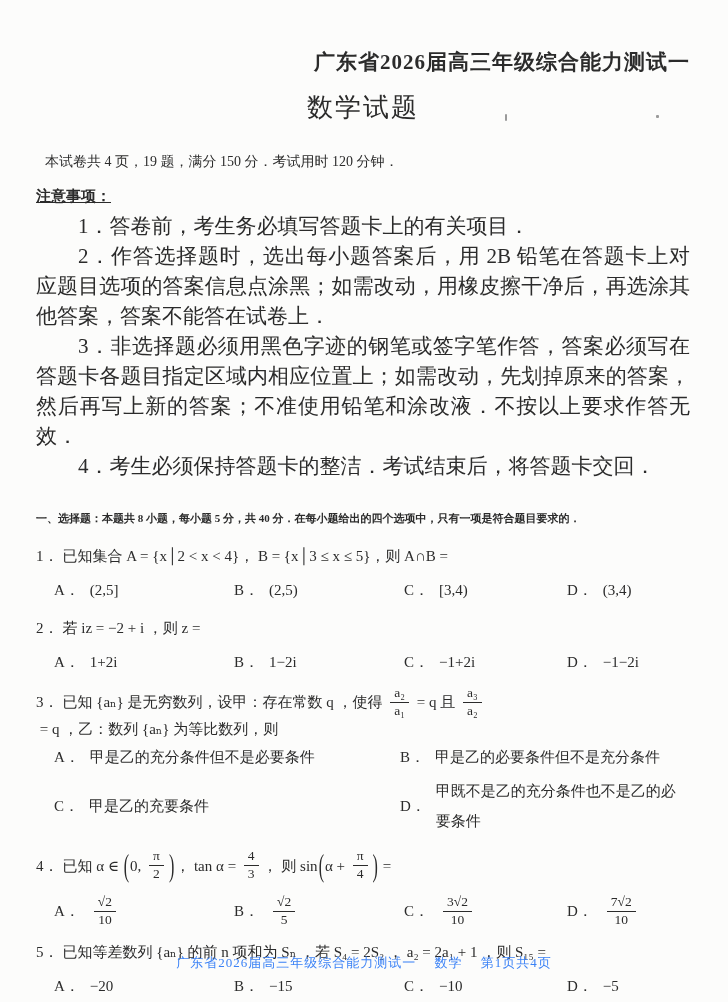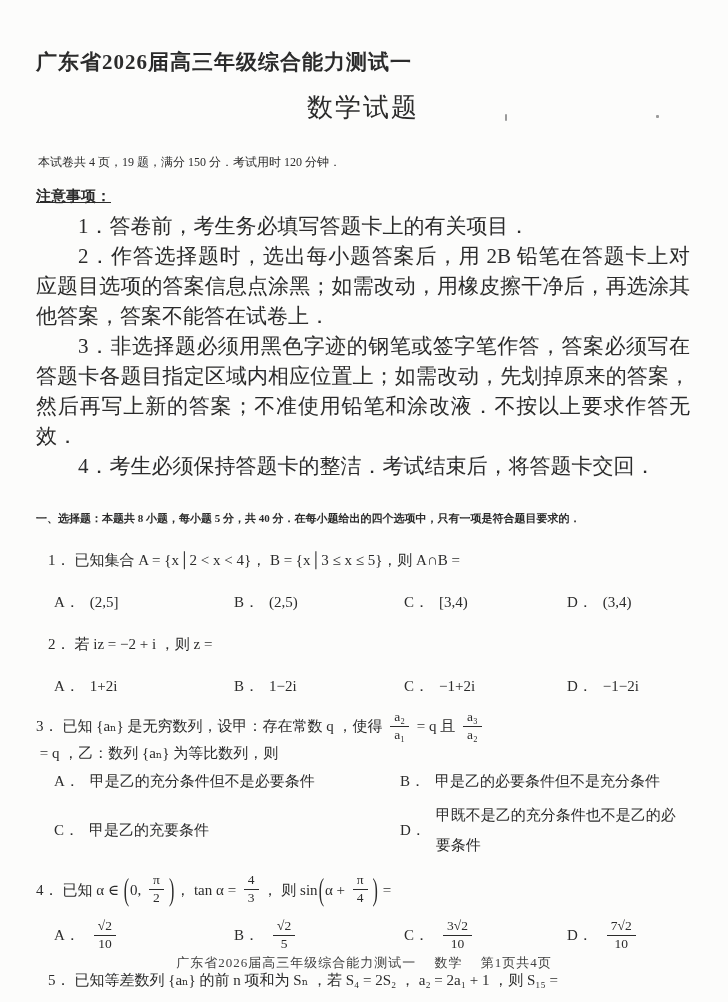--- a/index.html
+++ b/index.html
@@ -2,50 +2,50 @@
 <html><head>
 <meta charset="utf-8">
 <style>
   html,body{margin:0;padding:0;}
   body{
     width:728px;height:1002px;position:relative;overflow:hidden;
     background:#fcfcfb;color:#2b2b2b;
     font-family:"Liberation Serif","DejaVu Serif",serif;
   }
   .page{padding:48px 38px 0 36px;position:relative;}
-  .title{margin:0;text-align:left;font-size:21px;font-weight:bold;letter-spacing:1px;}
+  .title{margin:0;text-align:right;font-size:21px;font-weight:bold;letter-spacing:1px;}
   .subtitle{margin:14px 0 0 0;text-align:center;font-size:26px;font-weight:normal;letter-spacing:2px;}
-  .intro{margin:22px 0 0 2px;font-size:12px;line-height:30px;}
+  .intro{margin:22px 0 0 9px;font-size:14px;line-height:30px;}
   .notice-heading{margin:4px 0 0 0;font-size:15px;font-weight:bold;line-height:30px;text-decoration:underline;}
   .notice{margin:0;font-size:21px;line-height:30px;text-indent:2em;text-align:justify;}
   .section-heading{
     margin:22px 8px 0 0;font-size:11px;font-weight:bold;line-height:30px;
     padding-left:2.6em;text-indent:-2.6em;text-align:justify;
   }
   .question{margin:8px 0 0 0;font-size:15px;}
-  .stem{margin:12px;line-height:30px;}
+  .stem{margin:0;line-height:30px;}
   .stem-math{margin:4px 0;line-height:1.2;display:flex;align-items:center;flex-wrap:wrap;min-height:44px;}
   .stem-math > span{white-space:pre;}
   .qnum{margin-right:4px;}
   .opts{display:grid;padding-left:18px;margin-top:4px;line-height:30px;}
   .opts-4{grid-template-columns:180px 170px 163px 1fr;}
   .opts-2{grid-template-columns:346px 1fr;}
   .opts-frac{align-items:center;margin-top:6px;}
   .opt{display:inline-flex;align-items:center;}
   .olabel{margin-right:10px;}
   .frac{
     display:inline-flex;flex-direction:column;align-items:center;
     vertical-align:middle;margin:0 4px;font-size:13.5px;line-height:1.25;
   }
   .frac .fnum{padding:0 4px;border-bottom:1.2px solid #2b2b2b;}
   .frac .fden{padding:0 4px;}
   .bp{display:inline-block;transform:scaleY(2.0);font-weight:300;margin:0 1px;font-size:16px;}
   .footer{
     position:absolute;left:0;bottom:30px;width:100%;
-    text-align:center;font-size:13px;color:#404040;letter-spacing:1px;
+    text-align:center;font-size:13px;color:#3b82f6;letter-spacing:1px;
   }
   .speck{position:absolute;background:#9a9a9a;border-radius:1px;}
   .s1{left:505px;top:114px;width:2px;height:7px;}
   .s2{left:656px;top:115px;width:3px;height:3px;}
 </style>
 </head>
 <body>
 
 <div class="page">
 

